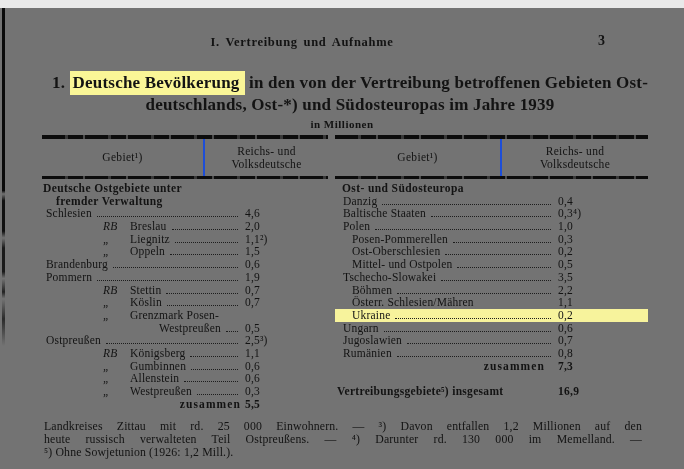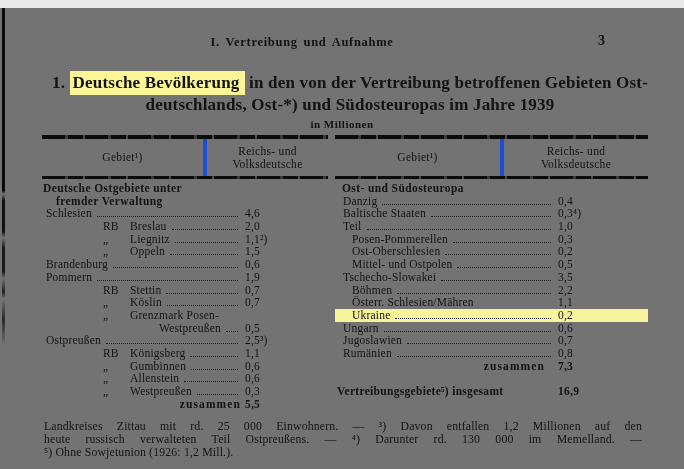--- a/index.html
+++ b/index.html
@@ -33,26 +33,26 @@
   .tR { left:335px; width:313px; }
   .rule { width:100%;
     background-image:repeating-linear-gradient(90deg,
       #0c0c0c 0 23px, #383838 23px 26px, #0c0c0c 26px 41px, #4c4c4c 41px 43px);
   }
   .rule.top { height:4px; } .rule.mid { height:3px; }
   .thead { display:flex; height:37px; }
   .th { font-size:11.5px; line-height:13px; text-align:center; letter-spacing:0.3px;
         display:flex; flex-direction:column; justify-content:center; }
   .tL .th.g { width:161px; } .tR .th.g { width:165px; }
-  .th.v { flex:1; border-left:4px solid #1d4ed8; }
+  .th.v { flex:1; border-left:2px solid #1d4ed8; }
 
   .tbody { padding-top:3px; }
   .row { display:flex; align-items:baseline; height:12.7px; line-height:12.7px;
          font-size:11.5px; letter-spacing:0.2px; white-space:nowrap; }
-  .pre { flex:0 0 auto; width:27px; }
+  .pre { flex:0 0 auto; width:27px;font-style:italic; }
   .lbl { flex:0 0 auto; }
   .leader { flex:1 1 auto; min-width:8px; border-bottom:1.8px dotted #1d1d1d; margin:0 7px 2px 5px; }
   .spacer { flex:1 1 auto; }
   .tL .val { flex:0 0 auto; width:83px; } .tR .val { flex:0 0 auto; width:90px; }
 
   .tL .ind0 { padding-left:4px; }  .tL .ind1 { padding-left:61px; } .tL .ind2 { padding-left:117px; }
   .tR .ind0 { padding-left:8px; }  .tR .ind1 { padding-left:17px; }
   .row.sec  { font-weight:700; letter-spacing:0.4px; }
   .tL .row.sec  { padding-left:1px; }  .tR .row.sec { padding-left:7px; }
   .row.sec2 { font-weight:700; letter-spacing:0.4px; padding-left:14px !important; }
@@ -211,21 +211,21 @@
           <span class="lbl">Danzig</span>
           <div class="leader"></div>
           <span class="val">0,4</span>
         </div>
         <div class="row  ind0">
           <span class="lbl">Baltische Staaten</span>
           <div class="leader"></div>
           <span class="val">0,3⁴)</span>
         </div>
         <div class="row  ind0">
-          <span class="lbl">Teil</span>
+          <span class="lbl">Polen</span>
           <div class="leader"></div>
           <span class="val">1,0</span>
         </div>
         <div class="row  ind1">
           <span class="lbl">Posen-Pommerellen</span>
           <div class="leader"></div>
           <span class="val">0,3</span>
         </div>
         <div class="row  ind1">
           <span class="lbl">Ost-Oberschlesien</span>

